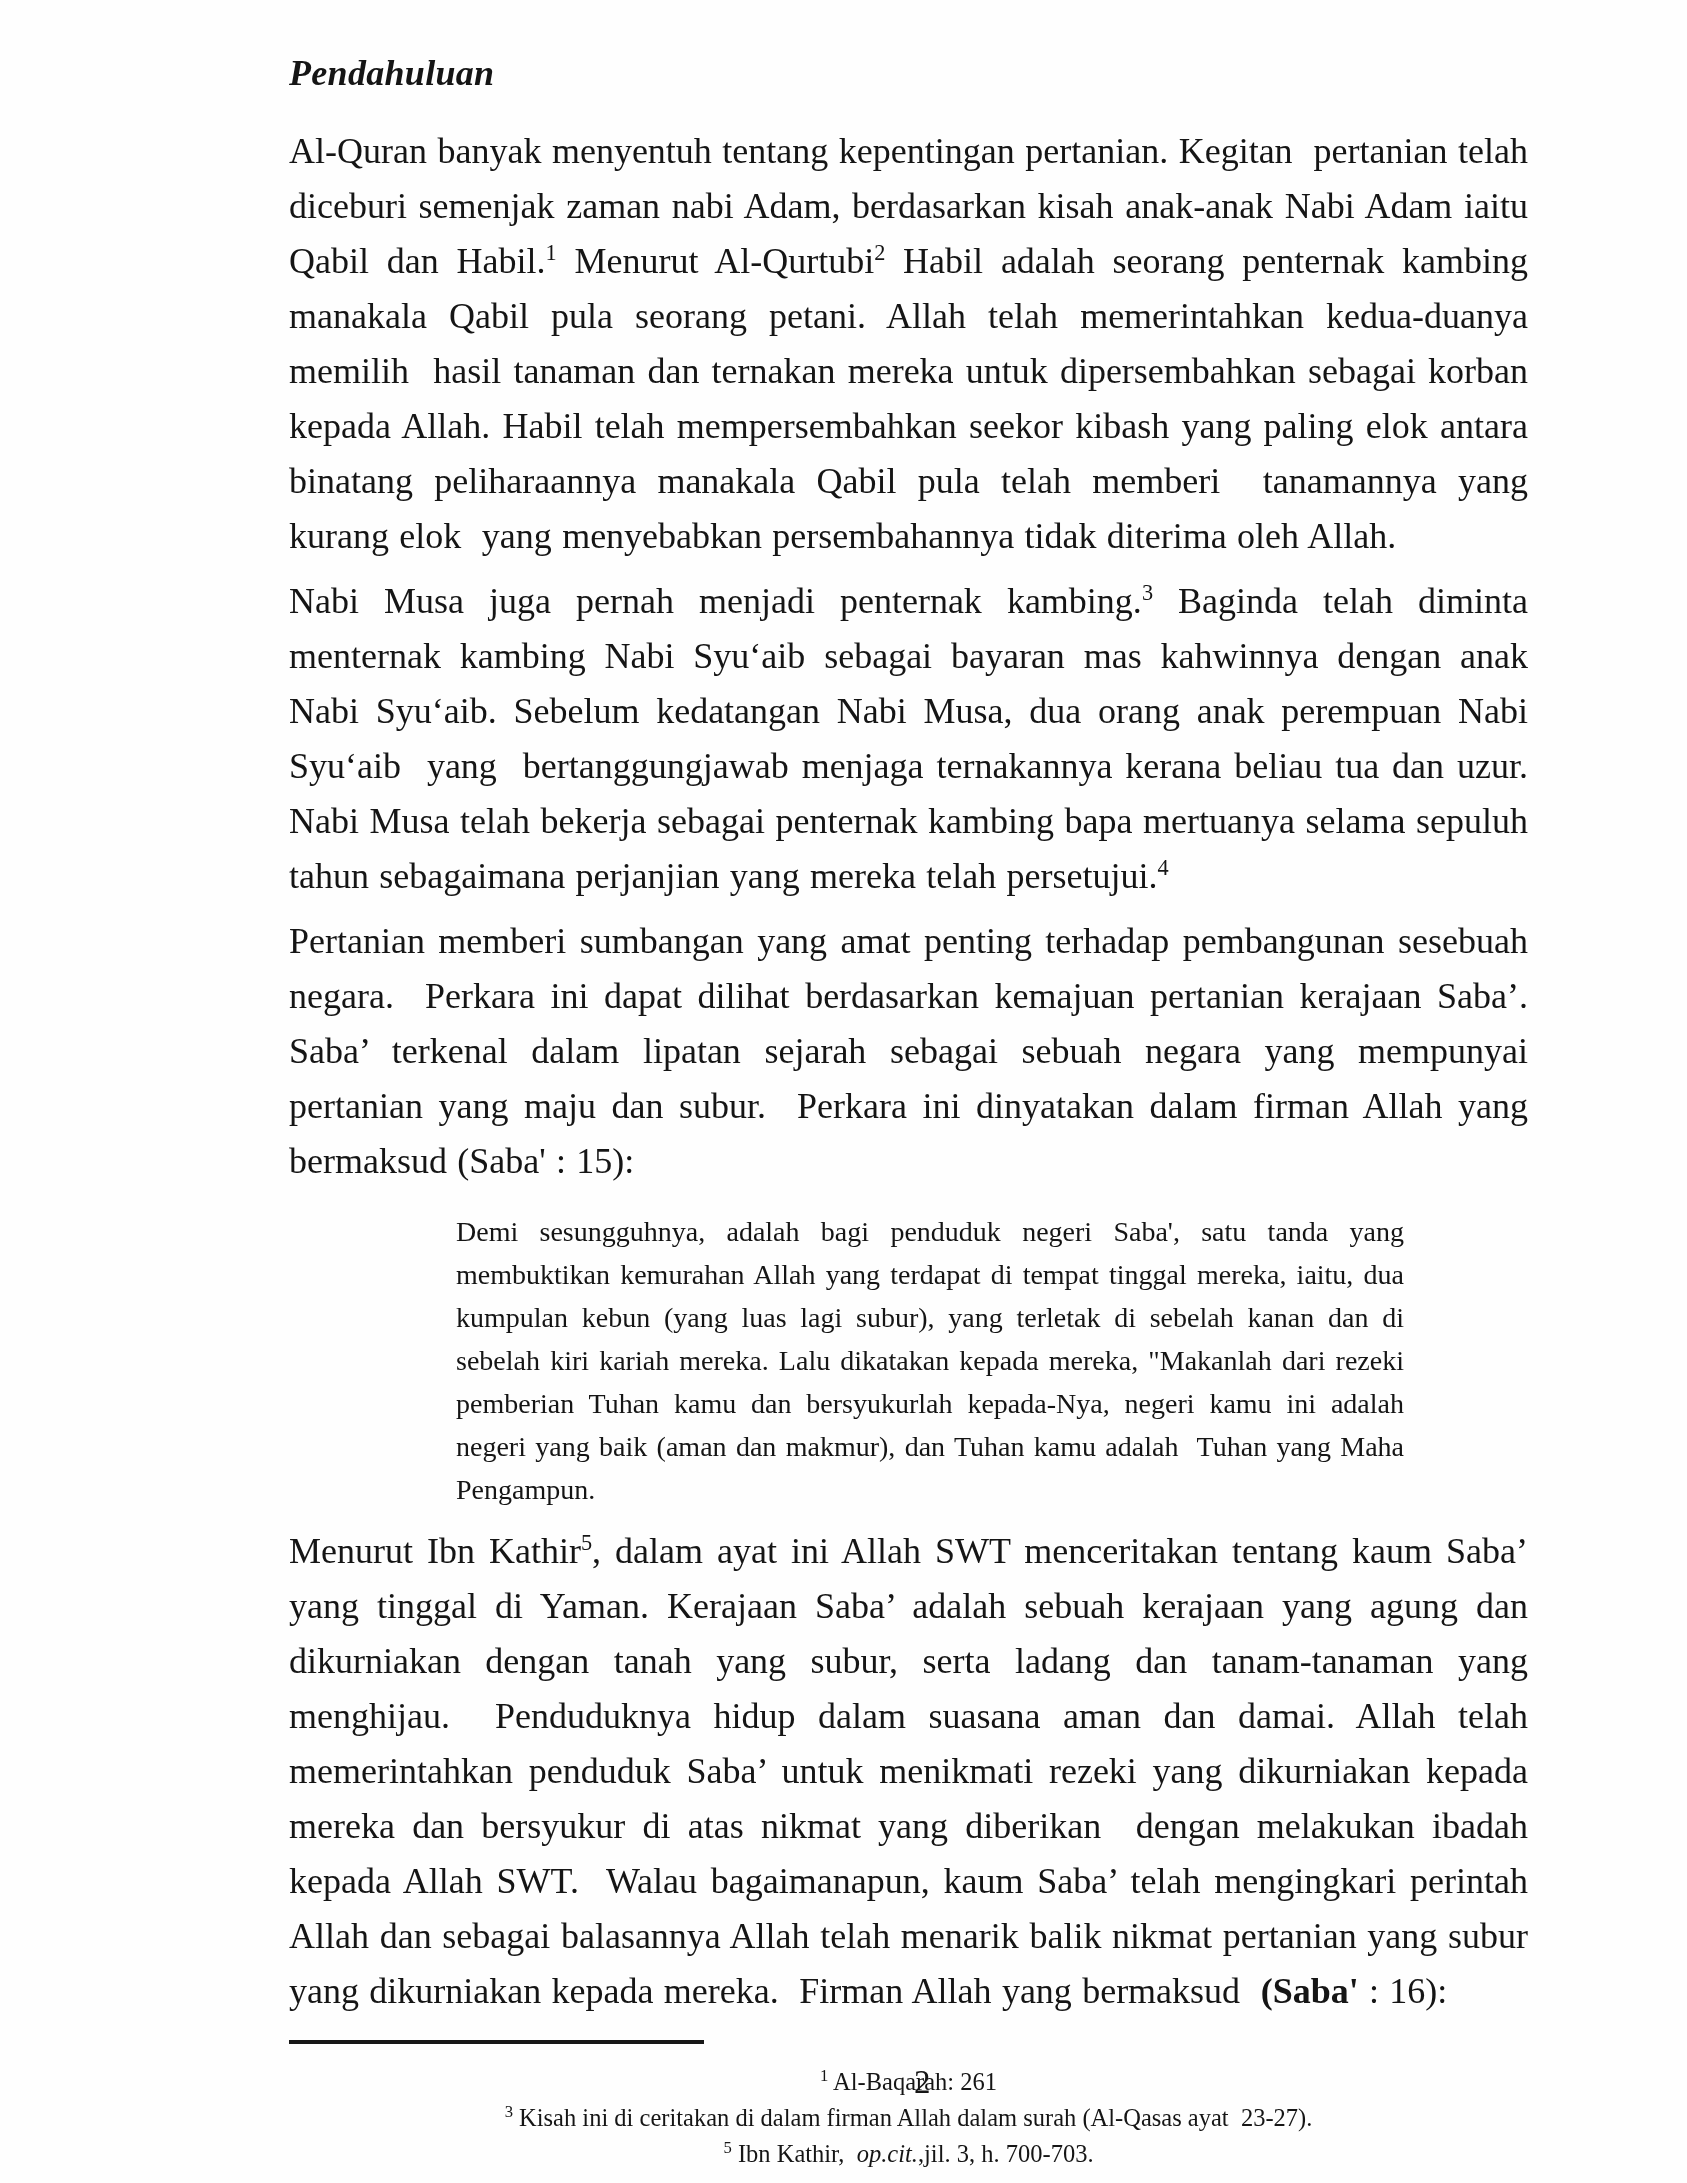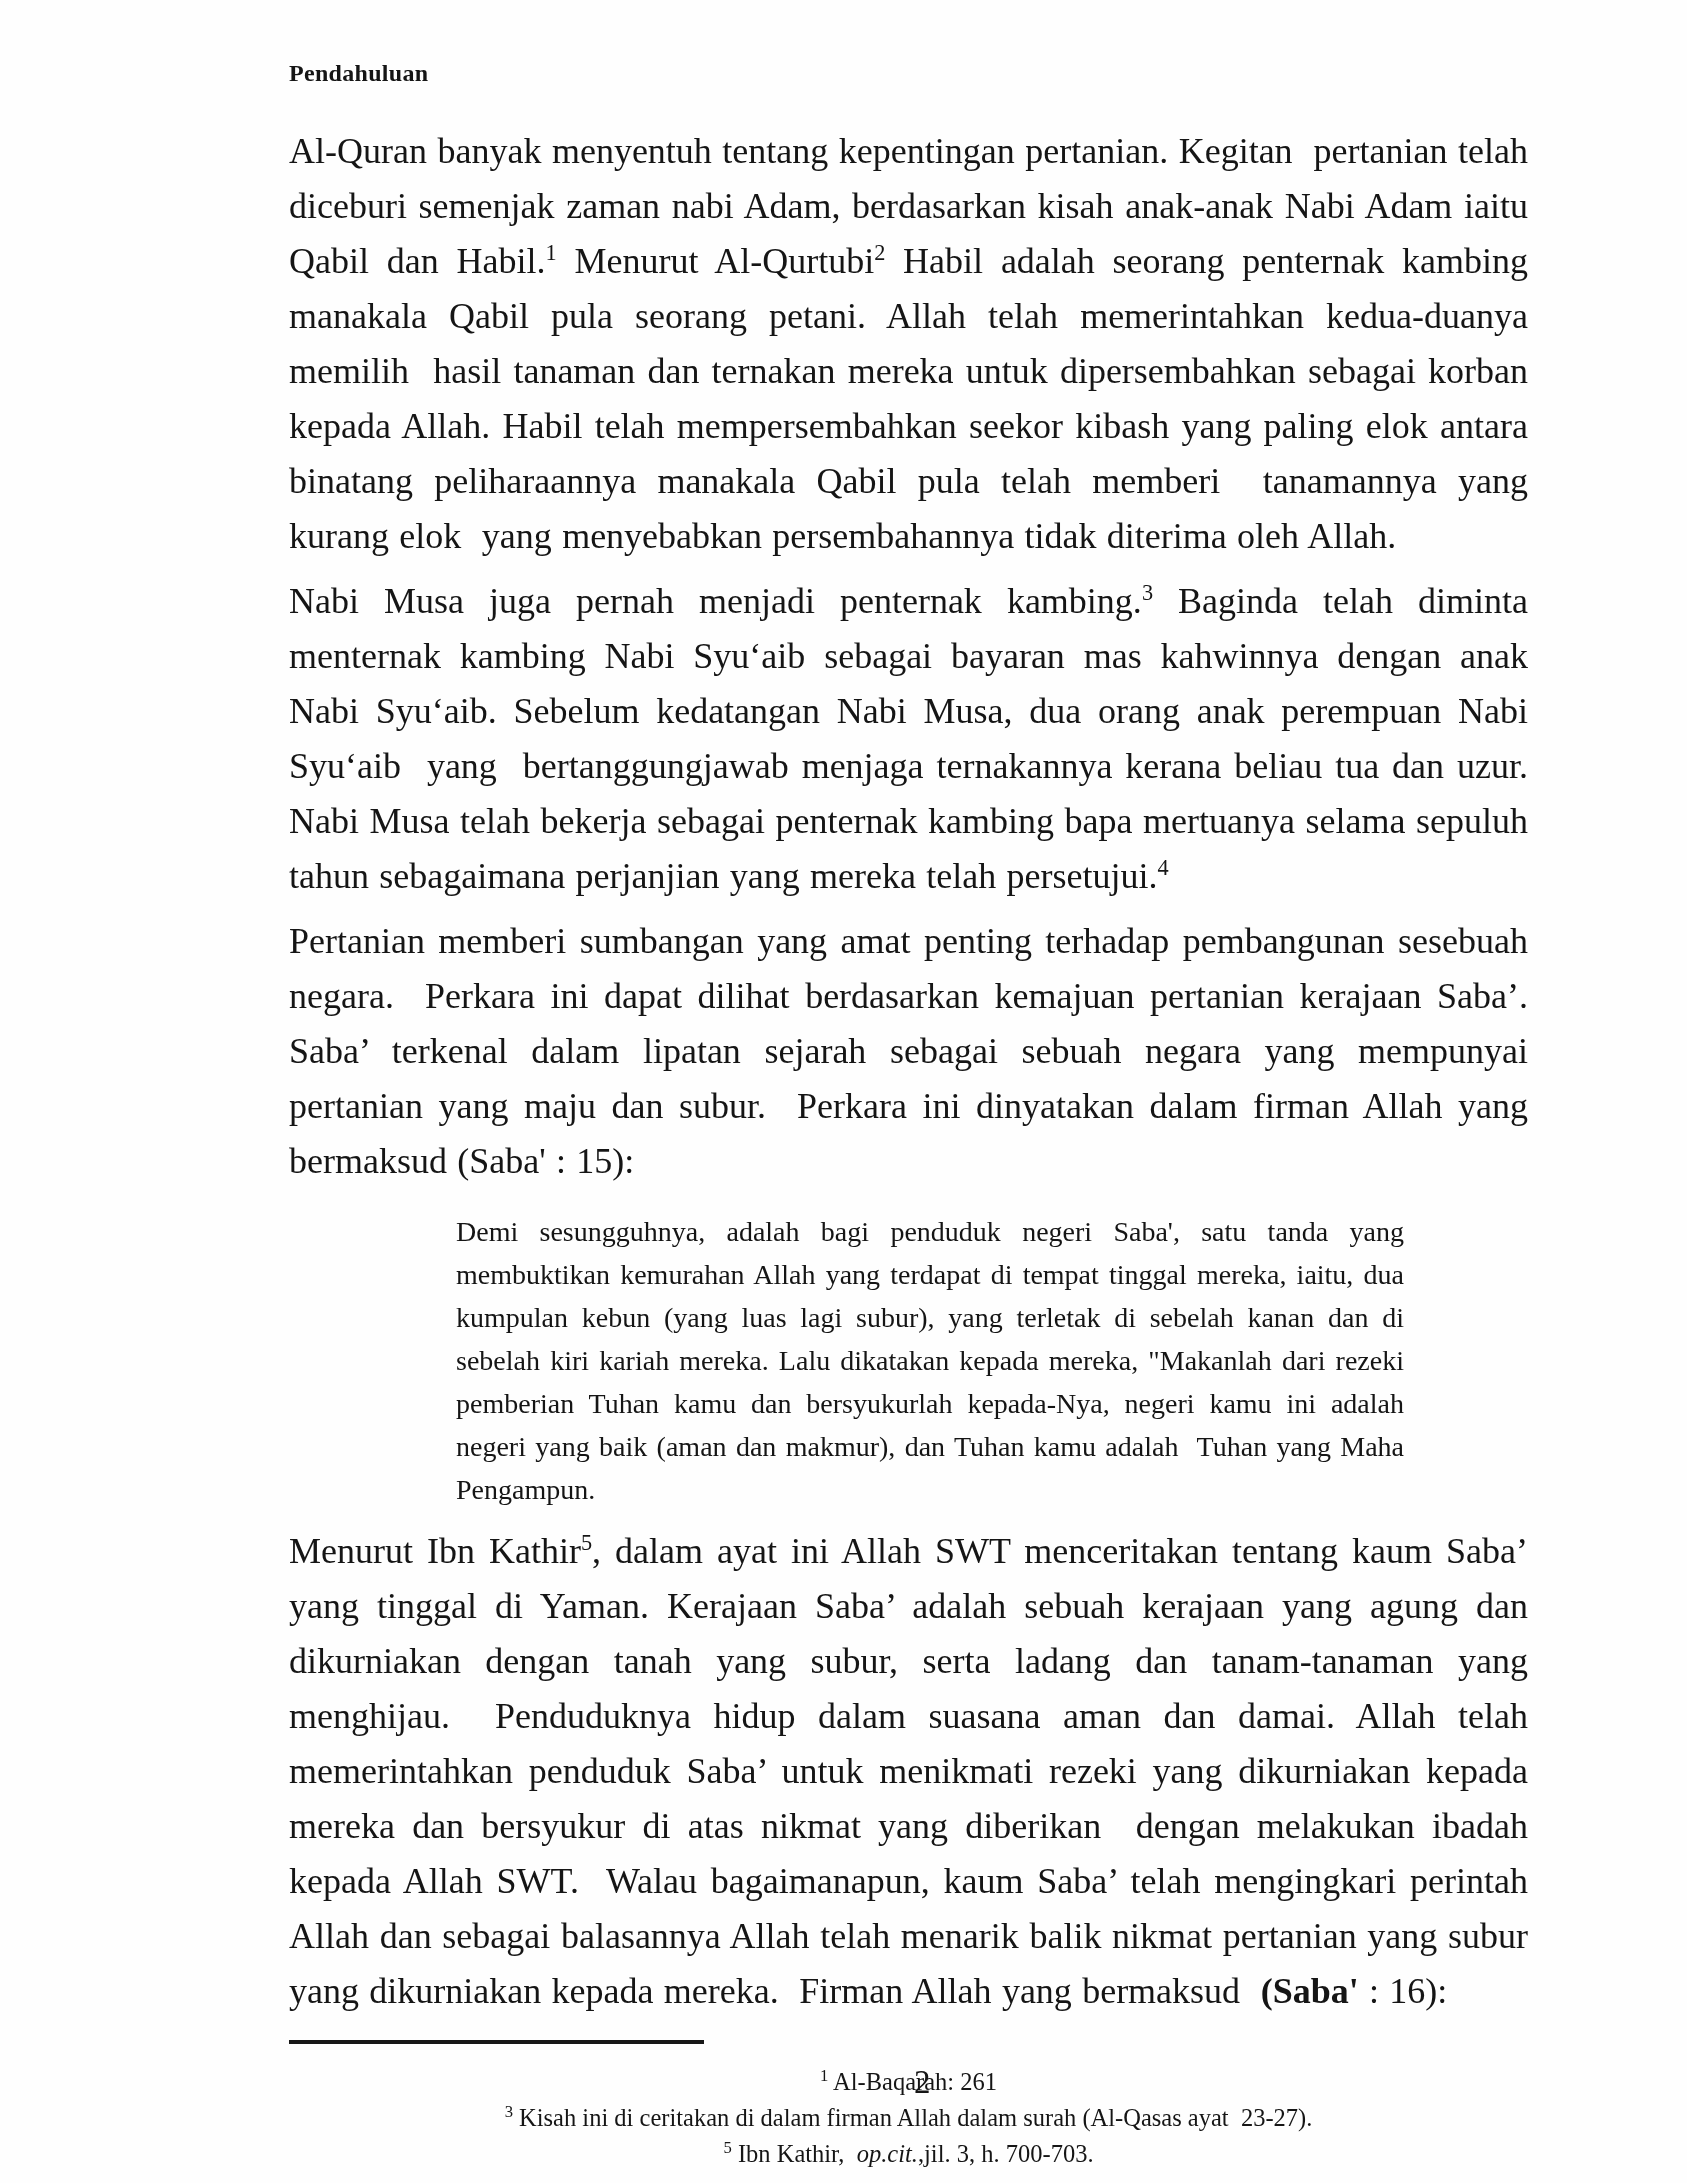--- a/index.html
+++ b/index.html
@@ -16,25 +16,26 @@
   }
 
   .content {
     position: absolute;
     left: 289px;
     top: 46px;
     width: 1239px;
   }
 
   h1.heading {
-    font-size: 24px;
+    font-size: 36px;
     line-height: 55px;
     font-weight: bold;
     margin: 0 0 22.5px 0;
     letter-spacing: 0.3px;
+    font-style: italic;
   }
 
   p.body {
     font-size: 36px;
     line-height: 55px;
     margin: 0 0 10px 0;
     text-align: justify;
     white-space: pre-wrap;
     word-spacing: 1.3px;
   }

